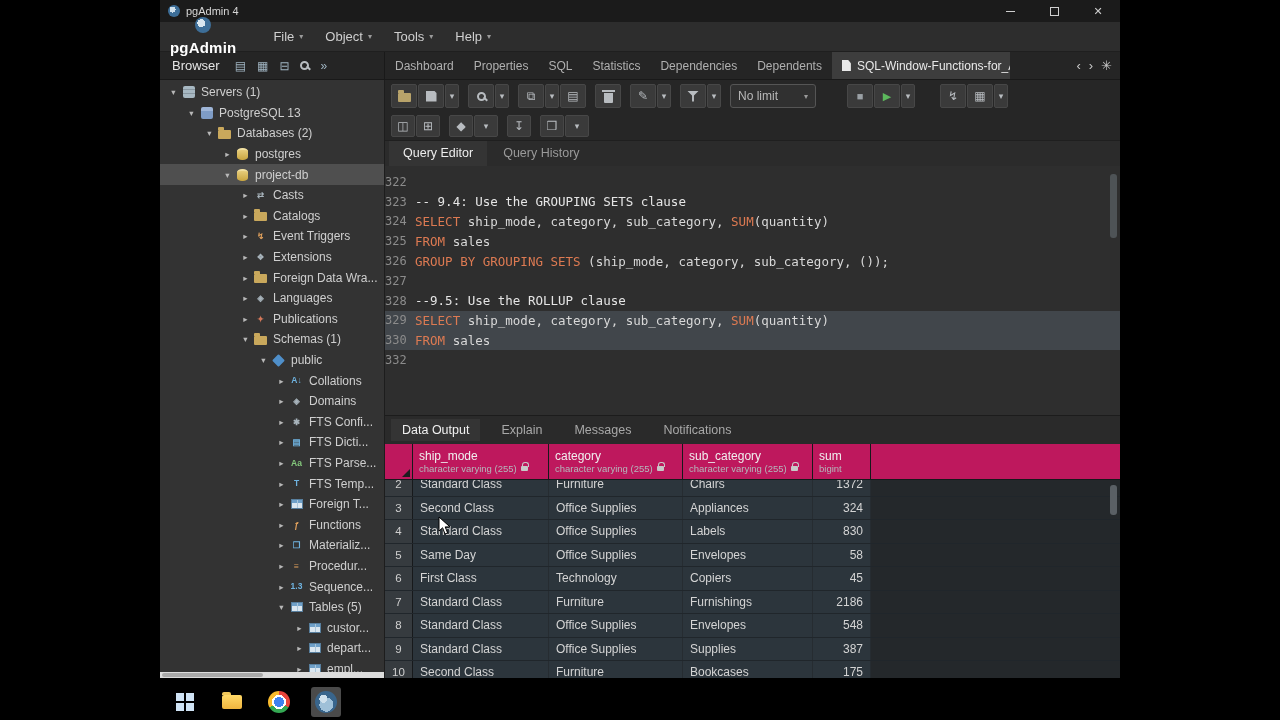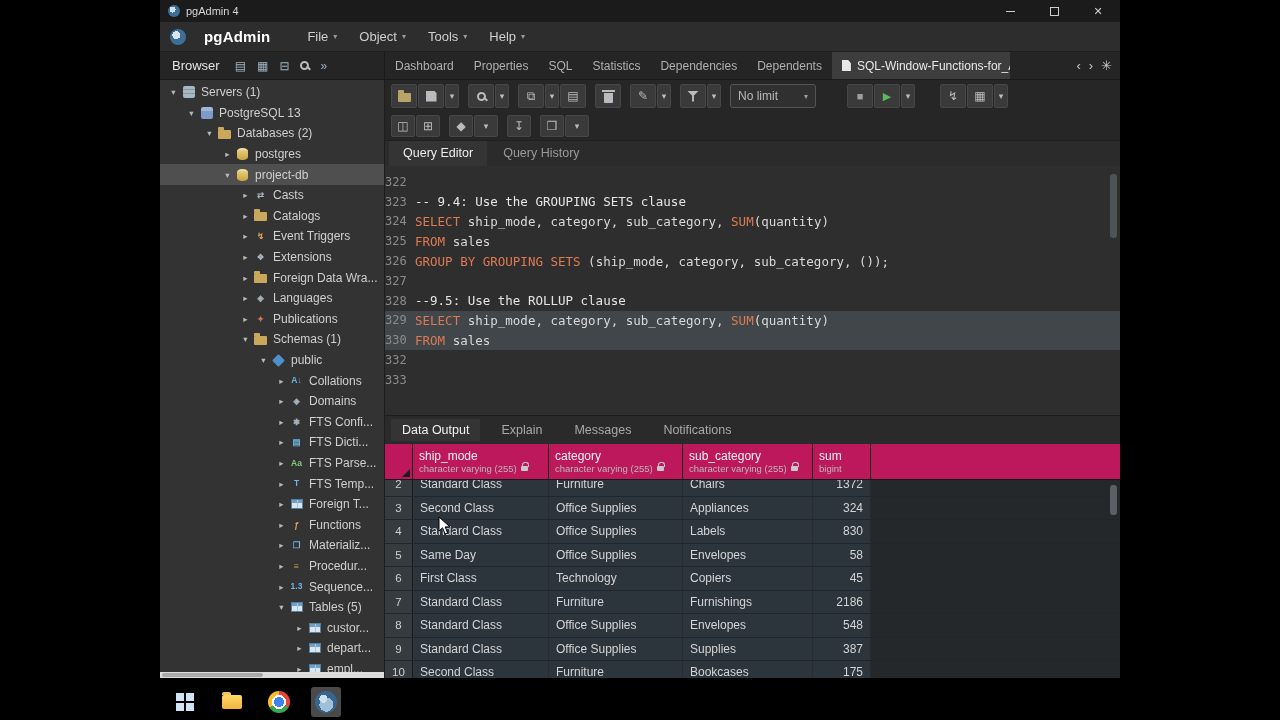--- a/index.html
+++ b/index.html
@@ -16,21 +16,21 @@
     background-image: radial-gradient(circle at 38% 38%, #cfe0ec 0 3px, rgba(0,0,0,0) 3px); }
   .win-controls { margin-left:auto; display:flex; height:22px; }
   .win-btn { width:44px; display:flex; align-items:center; justify-content:center;
     color:#cfcfcf; font-size:11px; }
   .max-glyph { width:9px; height:9px; border:1px solid #cfcfcf; display:inline-block; }
   .min-glyph { width:9px; height:1px; background:#cfcfcf; display:inline-block; }
 
   
   .menubar { height:30px; background:#2d2d2d; display:flex; align-items:center;
     padding-left:10px; border-bottom:1px solid #1f1f1f; }
-  .logo { display:flex; align-items:center; gap:18px; margin-right:26px; }
+  .logo { display:flex; align-items:center; gap:6px; margin-right:26px;flex-direction:column; }
   .logo-el { width:16px; height:16px; border-radius:50%; background:#3d6e98;
     background-image: radial-gradient(circle at 40% 38%, #d9e6ef 0 4px, rgba(0,0,0,0) 4px); }
   .logo-text { color:#fff; font-weight:bold; font-size:15px; letter-spacing:.2px; }
   .menu-item { color:#cfcfcf; font-size:13px; padding:0 11px; display:flex;
     align-items:center; gap:5px; height:30px; }
   .mcaret { font-size:8px; color:#9a9a9a; }
 
   
   .tabstrip { height:28px; background:#252525; display:flex; align-items:stretch;
     border-bottom:1px solid #191919; }
@@ -627,24 +627,20 @@
             <span class="ctext"><span class="tk-k">SELECT</span><span class="tk-p"> ship_mode, category, sub_category, </span><span class="tk-k">SUM</span><span class="tk-p">(quantity)</span></span>
           </div>
           <div class="cline sel">
             <span class="lnum">330</span>
             <span class="ctext"><span class="tk-k">FROM</span><span class="tk-p"> sales</span></span>
           </div>
           <div class="cline">
             <span class="lnum">332</span>
             <span class="ctext"></span>
           </div>
-          <div class="cline">
-            <span class="lnum">333</span>
-            <span class="ctext"></span>
-          </div>
         </div>
 
       <div class="outtabs" id="outtabs">
           <div class="otab active">Data Output</div>
           <div class="otab">Explain</div>
           <div class="otab">Messages</div>
           <div class="otab">Notifications</div>
         </div>
 
       <div class="results">

